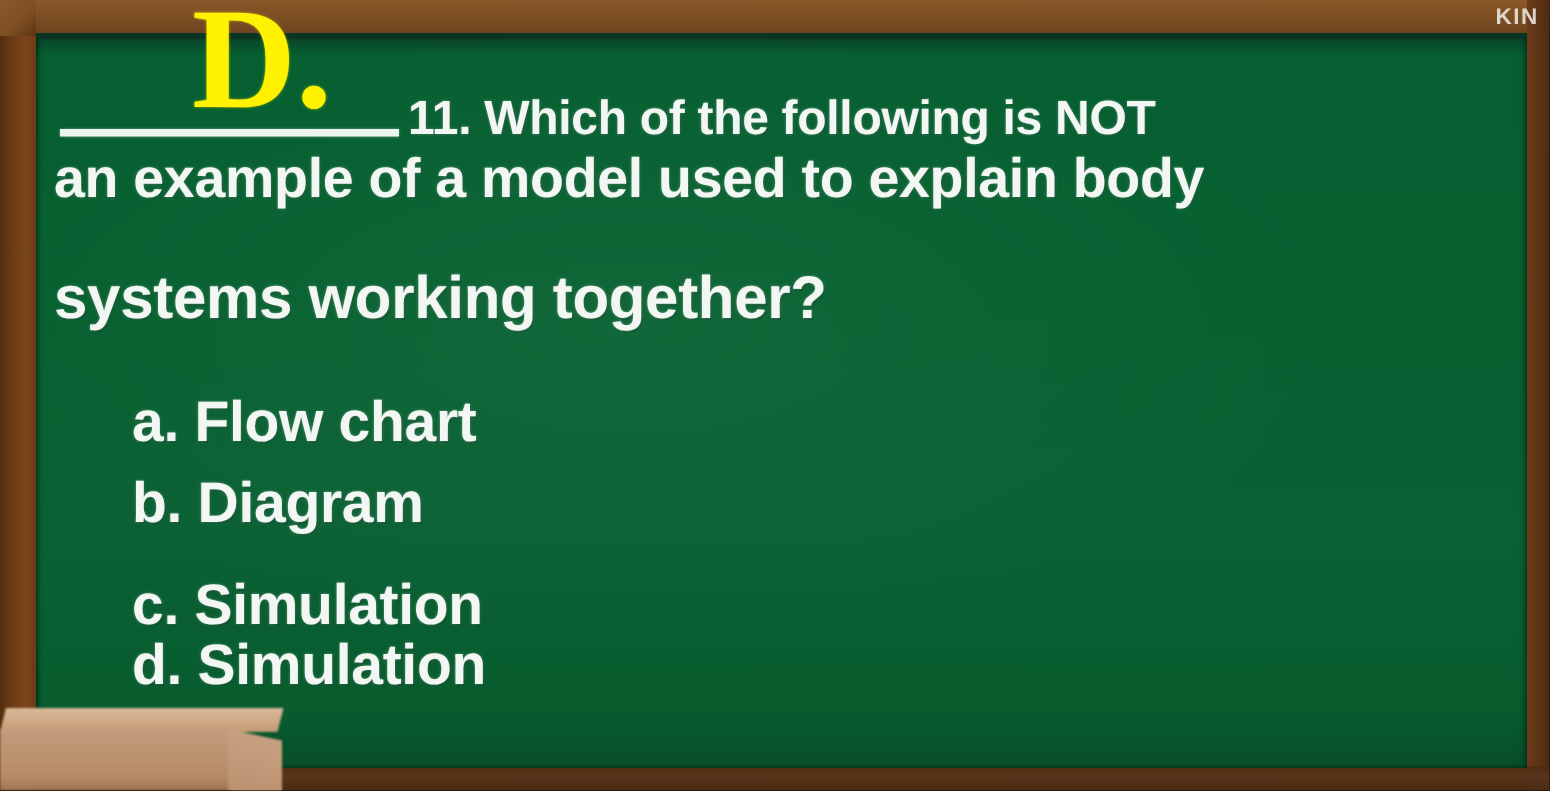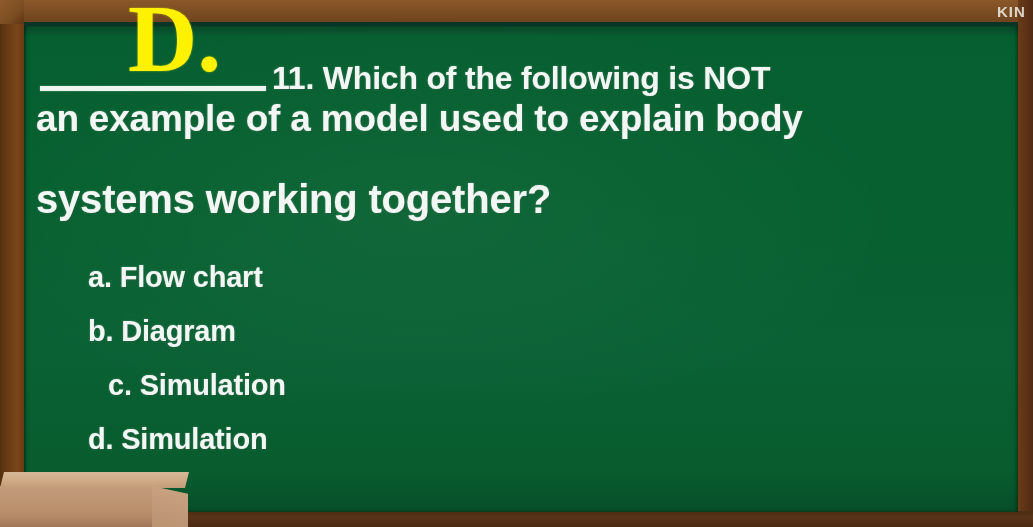--- a/index.html
+++ b/index.html
@@ -121,25 +121,25 @@
 
   
   .q-line1 { left: 272px; top: 60px; font-size: 32px; }
   .q-line2 { left: 36px;  top: 98px; font-size: 37px; }
   .q-line3 { left: 36px;  top: 152px; font-size: 40px; margin-top: 25px; }
 
   
   .opt {
     position: absolute;
     left: 88px;
-    font-size: 29px;
+    font-size: 38px;
   }
   .opt-a { top: 261px; }
   .opt-b { top: 315px; text-align: center; }
-  .opt-c { top: 369px; margin-left: 20px; }
+  .opt-c { top: 383px; }
   .opt-d { top: 423px; }
 
   
   .desk {
     position: absolute;
     left: 0;
     bottom: 0;
     width: 190px;
     height: 55px;
     z-index: 8;

